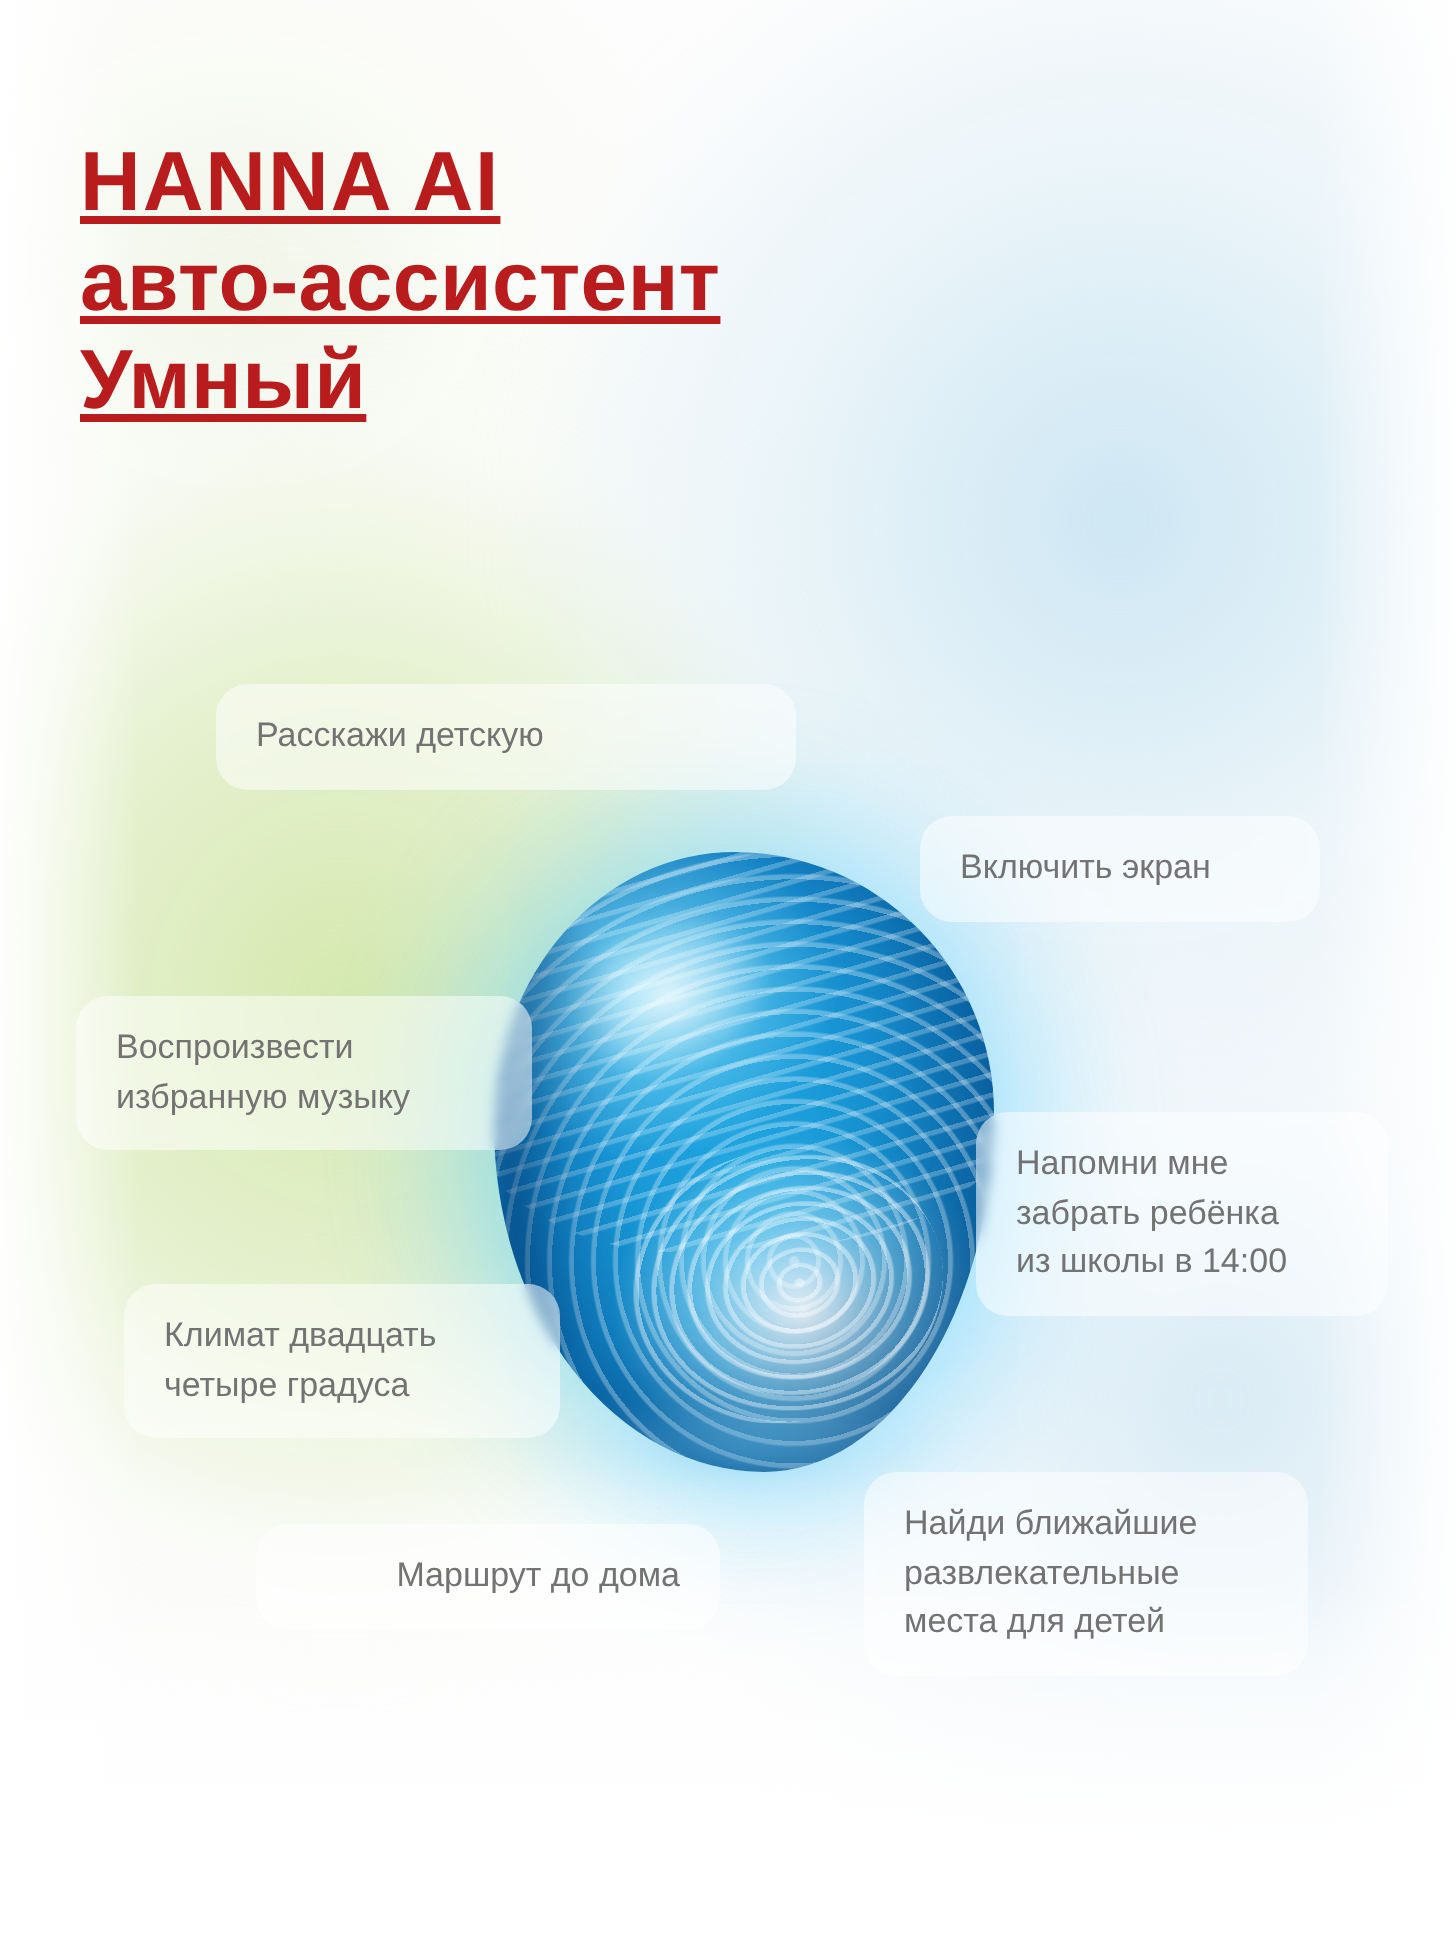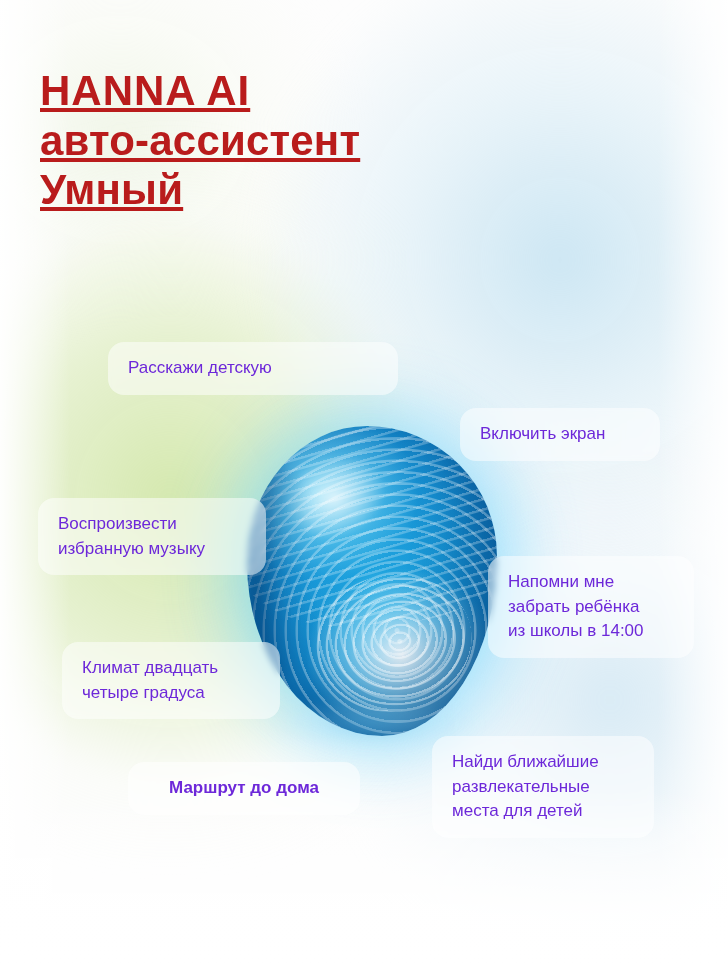--- a/index.html
+++ b/index.html
@@ -205,38 +205,38 @@
     height: 52px;
     background: radial-gradient(closest-side, rgba(110,195,235,0.45) 0%, rgba(160,220,245,0.18) 55%, rgba(255,255,255,0) 100%);
     filter: blur(8px);
   }
 
   
   .chip {
     position: absolute;
     background: rgba(255,255,255,0.52);
     border-radius: 16px;
-    color: #6d28d9;
+    color: #737373;
     font-size: 17px;
     line-height: 1.45;
     padding: 14px 20px;
     box-sizing: border-box;
     backdrop-filter: blur(3px);
   }
   .chip span {
     display: block;
     white-space: nowrap;
   }
 
   #chip-story      { left: 108px; top: 342px; width: 290px; }
   #chip-screen     { left: 460px; top: 408px; width: 200px; }
   #chip-music      { left: 38px;  top: 498px; width: 228px; }
   #chip-remind     { left: 488px; top: 556px; width: 206px; }
   #chip-climate    { left: 62px;  top: 642px; width: 218px; }
-  #chip-route      { left: 128px; top: 762px; width: 232px; text-align: center; font-weight: bold; }
+  #chip-route      { left: 128px; top: 762px; width: 232px; text-align: right; }
   #chip-places     { left: 432px; top: 736px; width: 222px; }
 </style>
 </head>
 <body>
 
 <div id="poster">
 
   <div class="bg-base"></div>
   <div class="bg-wash-d"></div>
   <div class="bg-wash-a"></div>

